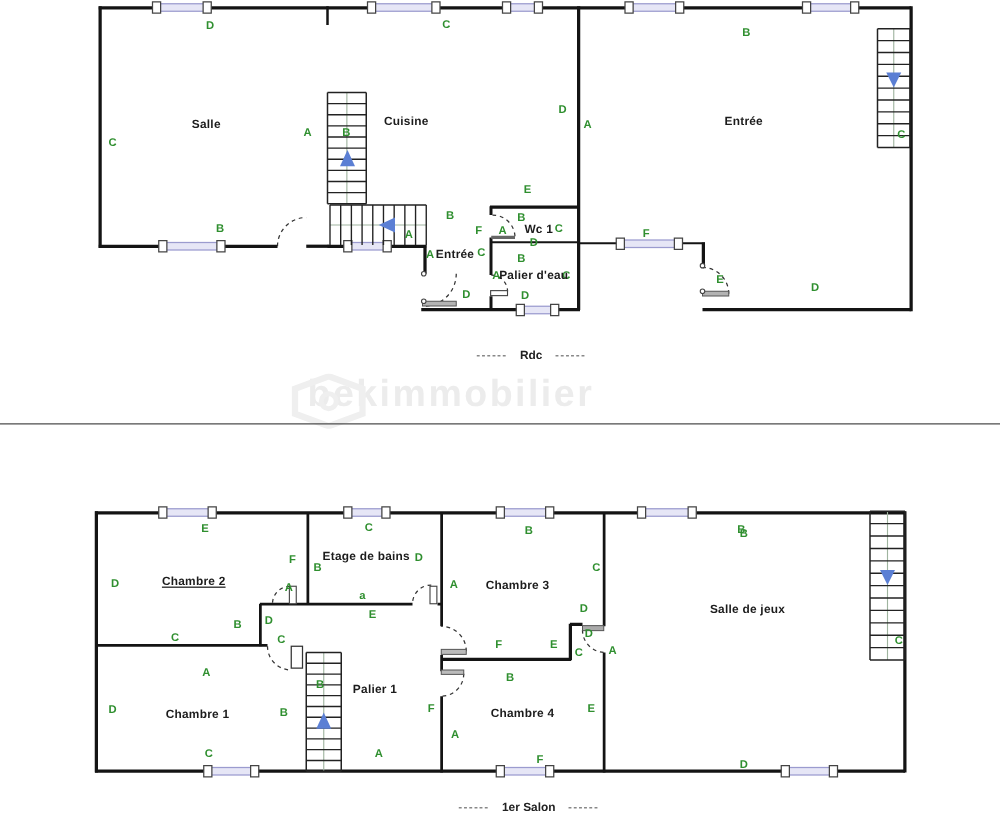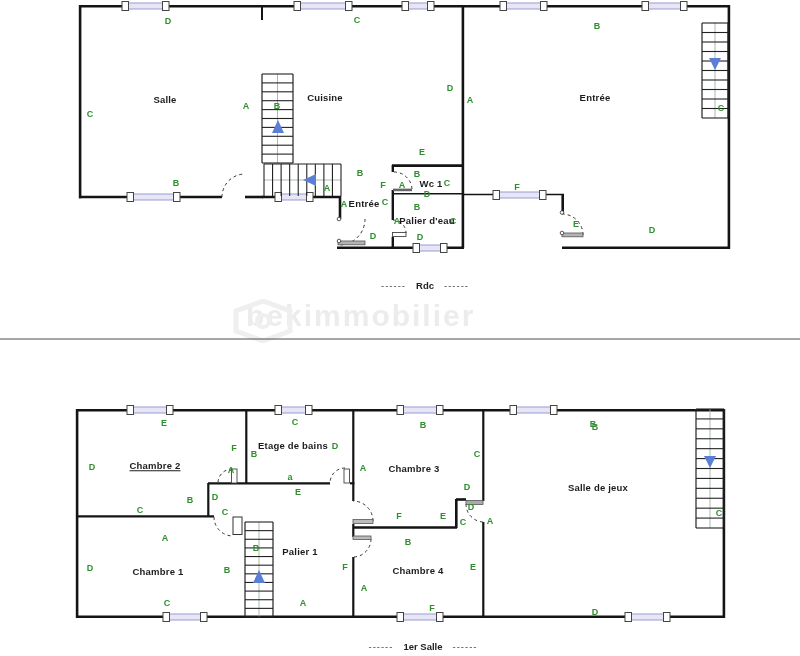--- a/index.html
+++ b/index.html
@@ -326,15 +326,15 @@
       <span class="room" style="left: 158px; top: 572px;">Chambre 1</span>
       <span class="room" style="left: 300px; top: 552px;">Palier 1</span>
       <span class="room" style="left: 418px; top: 571px; text-align: center;">Chambre 4</span>
       <span class="room" style="left: 598px; top: 488px;">Salle de jeux</span>
     </div>
 
   <div class="caption" style="left:425px;top:285px;">
     <span class="dash">------</span><span class="cap-text">Rdc</span><span class="dash">------</span>
   </div>
   <div class="caption" style="left:423px;top:646px;">
-    <span class="dash">------</span><span class="cap-text">1er Salle</span><span class="dash">------</span>
+    <span class="dash">------</span><span class="cap-text">1er Salon</span><span class="dash">------</span>
   </div>
 </div>
 
 </body></html>

